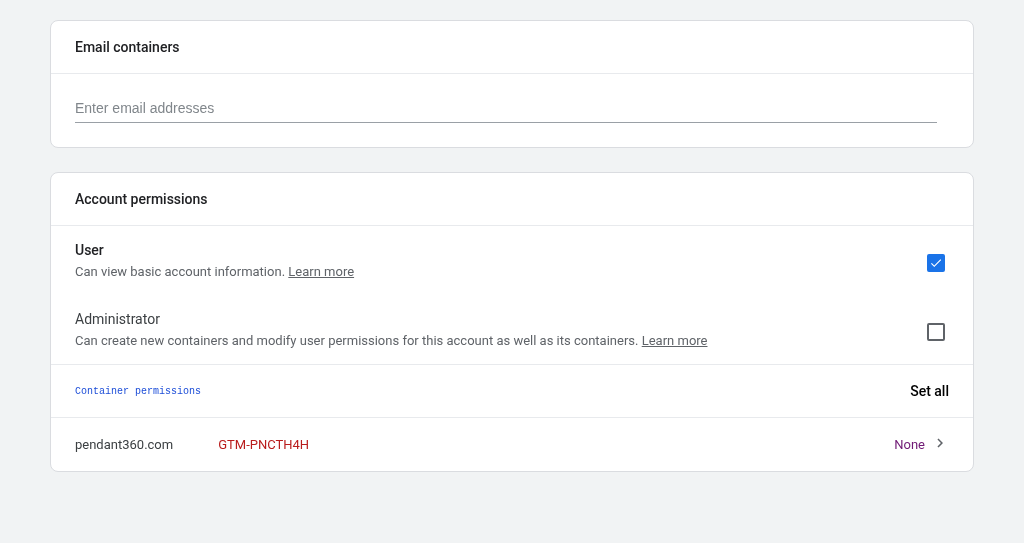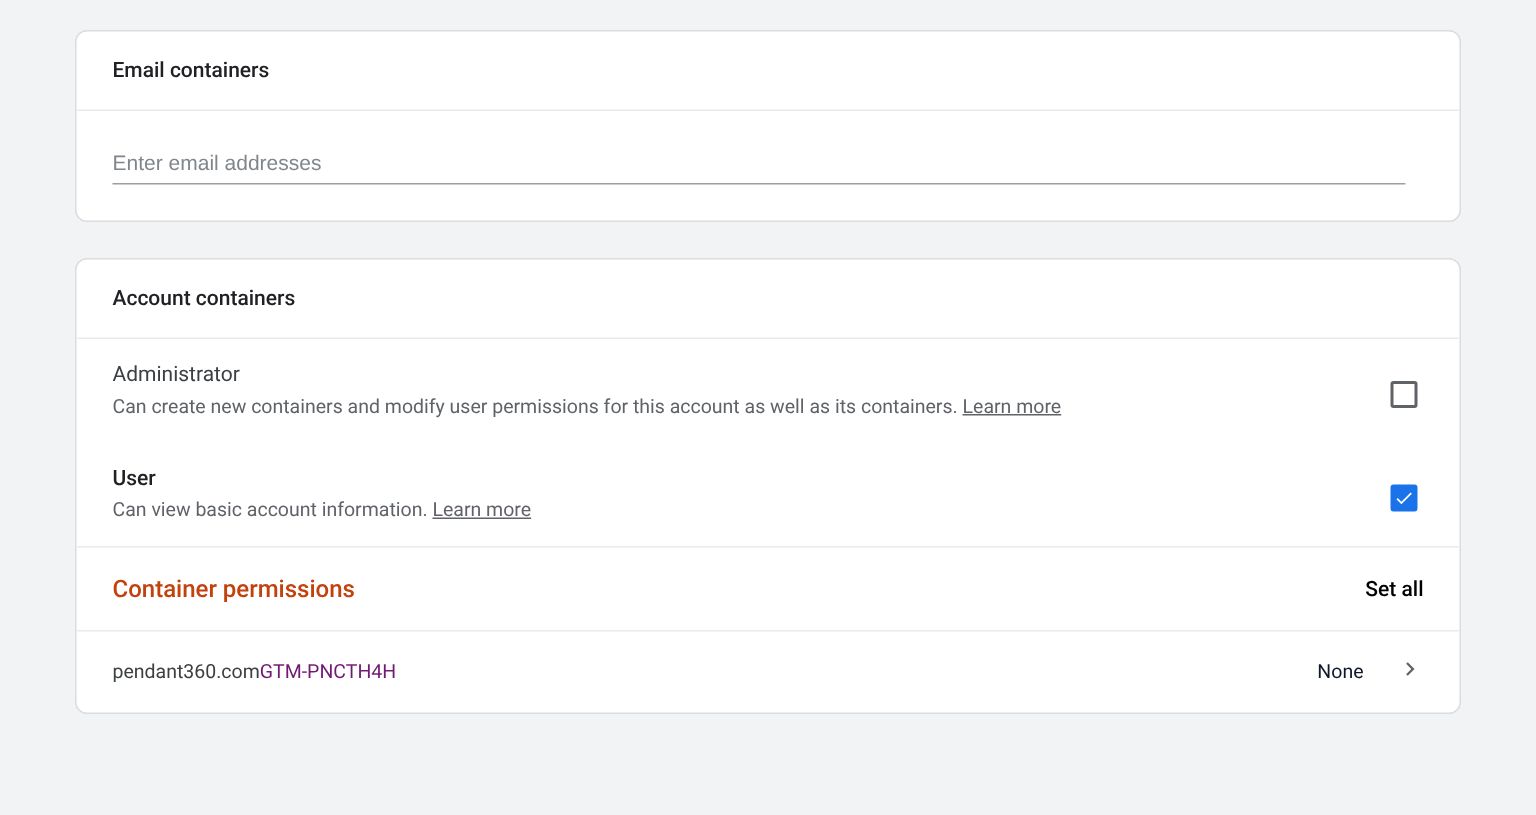--- a/index.html
+++ b/index.html
@@ -84,92 +84,94 @@
     .checkbox svg { display: none; width: 14px; height: 14px; }
     .container-header {
       display: flex;
       align-items: center;
       justify-content: space-between;
       padding: 18px 24px;
       border-top: 1px solid #e8eaed;
       border-bottom: 1px solid #e8eaed;
     }
     .container-header .title {
-      font-size: 16px;
+      font-size: 10px;
       font-weight: 500;
-      color: #c2410c;
+      color: #1d4ed8;
+      font-family: Liberation Mono, monospace;
     }
     .set-all {
       color: #000000;
       font-size: 14px;
       cursor: pointer;
       font-weight: 500;
     }
     .container-row {
       display: flex;
       align-items: center;
       justify-content: space-between;
       padding: 16px 24px;
     }
     .container-left {
       display: flex;
       align-items: center;
+      gap: 16px;
     }
     .container-name { color: #3c4043; font-size: 13px; }
-    .container-id { color: #701a75; font-size: 13px; }
+    .container-id { color: #b91c1c; font-size: 13px; margin-left: 29px; }
     .container-right {
       display: flex;
       align-items: center;
-      gap: 22px;
-      color: #0f172a;
+      gap: 6px;
+      color: #701a75;
       font-size: 13px;
       cursor: pointer;
     }
     .chevron { color: #5f6368; }
   </style>
 </head>
 <body>
 
 <div class="card">
   <div class="card-header">Email containers</div>
   <div class="card-body">
     <input type="text" class="email-input" placeholder="Enter email addresses" style="">
   </div>
 </div>
 
 <div class="card">
-  <div class="card-header">Account containers</div>
-
-  <div class="perm-row">
-    <div class="perm-text">
-      <div class="perm-title">Administrator</div>
-      <div class="perm-desc">
-        <span>Can create new containers and modify user permissions for this account as well as its containers.</span>
-        <span> </span>
-        <a class="learn-more">Learn more</a>
-      </div>
-    </div>
-    <div class="checkbox">
-      
-    </div>
-  </div>
+  <div class="card-header">Account permissions</div>
 
   <div class="perm-row">
     <div class="perm-text">
       <div class="perm-title strong">User</div>
       <div class="perm-desc">
         <span>Can view basic account information.</span>
         <span> </span>
         <a class="learn-more">Learn more</a>
       </div>
     </div>
     <div class="checkbox checked">
       <svg viewBox="0 0 24 24">
           <path fill="#fff" d="M9 16.17 4.83 12l-1.42 1.41L9 19 21 7l-1.41-1.41z"></path>
         </svg>
+    </div>
+  </div>
+
+  <div class="perm-row">
+    <div class="perm-text">
+      <div class="perm-title">Administrator</div>
+      <div class="perm-desc">
+        <span>Can create new containers and modify user permissions for this account as well as its containers.</span>
+        <span> </span>
+        <a class="learn-more">Learn more</a>
+      </div>
+    </div>
+    <div class="checkbox">
+      
     </div>
   </div>
 
   <div class="container-header">
     <div class="title">Container permissions</div>
     <div class="set-all">Set all</div>
   </div>
 
   <div class="container-row">
     <div class="container-left">

